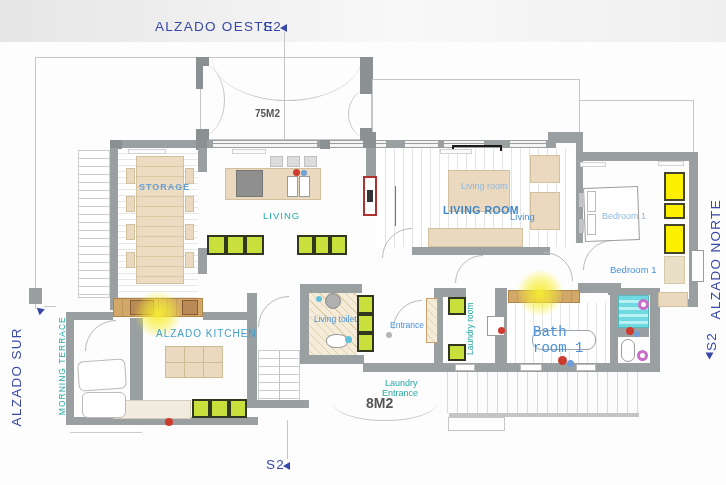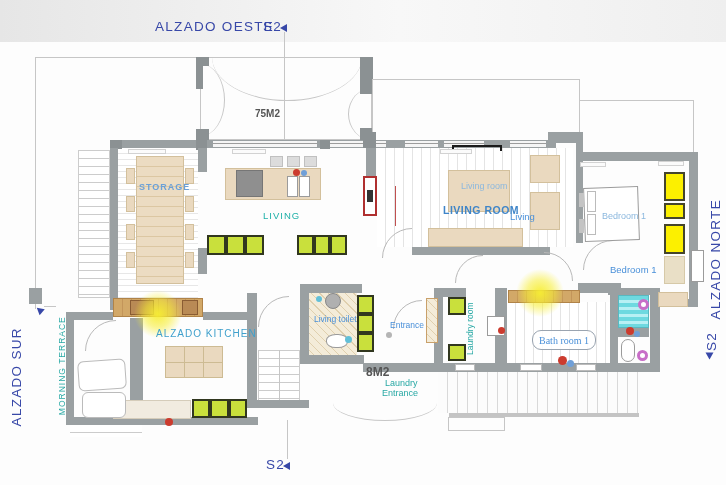--- a/index.html
+++ b/index.html
@@ -253,32 +253,32 @@
 
   <span class="t navy vert" style="left:-28px;top:374px;width:90px;text-align:center">ALZADO SUR</span>
   <i class="el tri-l" style="left:36px;top:306px;transform:rotate(40deg)"></i>
   <i class="el thinl" style="left:44px;top:306px;width:12px;height:1px"></i>
 
   <span class="t navy vert" style="left:666px;top:262px;width:100px;text-align:center">ALZADO NORTE</span>
   <span class="t navy vert" style="left:700px;top:334px;width:24px;text-align:center">S2</span>
   <i class="el tri-l" style="left:706px;top:352px;transform:rotate(-90deg)"></i>
 
   <span class="t c-dim" style="left:255px;top:108px;font-size:10px">75M2</span>
-  <span class="t c-dim" style="left:366px;top:366px;font-size:12px">8M2</span>
+  <span class="t c-dim" style="left:366px;top:396px;font-size:14px">8M2</span>
   <span class="t c-teal" style="left:385px;top:379px;font-size:9px">Laundry</span>
   <span class="t c-teal" style="left:382px;top:389px;font-size:9px">Entrance</span>
 
   <span class="t c-lblue" style="left:139px;top:183px;font-size:9px;letter-spacing:1px;font-weight:bold;color:#6aa0d8">STORAGE</span>
   <span class="t c-teal" style="left:263px;top:211px;font-size:9.5px;letter-spacing:1px;color:#1fb0a8">LIVING</span>
   <span class="t c-lblue" style="left:461px;top:182px;font-size:9px">Living room</span>
   <span class="t c-strong" style="left:443px;top:205px;font-size:10.5px;letter-spacing:.5px">LIVING ROOM</span>
   <span class="t c-blue" style="left:510px;top:212px;font-size:9.5px">Living</span>
   <span class="t c-lblue" style="left:602px;top:212px;font-size:9px">Bedroom 1</span>
   <span class="t c-blue" style="left:610px;top:265px;font-size:9.5px">Bedroom 1</span>
   <span class="t c-cb" style="left:156px;top:328px;font-size:10px;letter-spacing:1px">ALZADO KITCHEN</span>
   <span class="t c-teal vert" style="left:13px;top:361px;width:100px;text-align:center;font-size:8.5px;letter-spacing:1px">MORNING TERRACE</span>
   <span class="t c-blue" style="left:314px;top:315px;font-size:8.5px">Living toilet</span>
   <span class="t c-blue" style="left:390px;top:321px;font-size:8.5px">Entrance</span>
   <span class="t c-teal vert" style="left:443px;top:324px;width:56px;text-align:center;font-size:8.5px">Laundry room</span>
   <span class="el bubble" style="left:532px;top:330px;width:64px;height:20px">
-    <span class="c-blue" style="font-size:10px;font-family:Liberation Serif, serif">Bath room 1</span>
+    <span class="c-blue" style="font-size:14px;font-family:Liberation Mono, monospace">Bath room 1</span>
   </span>
 </div>
 
 </body></html>

